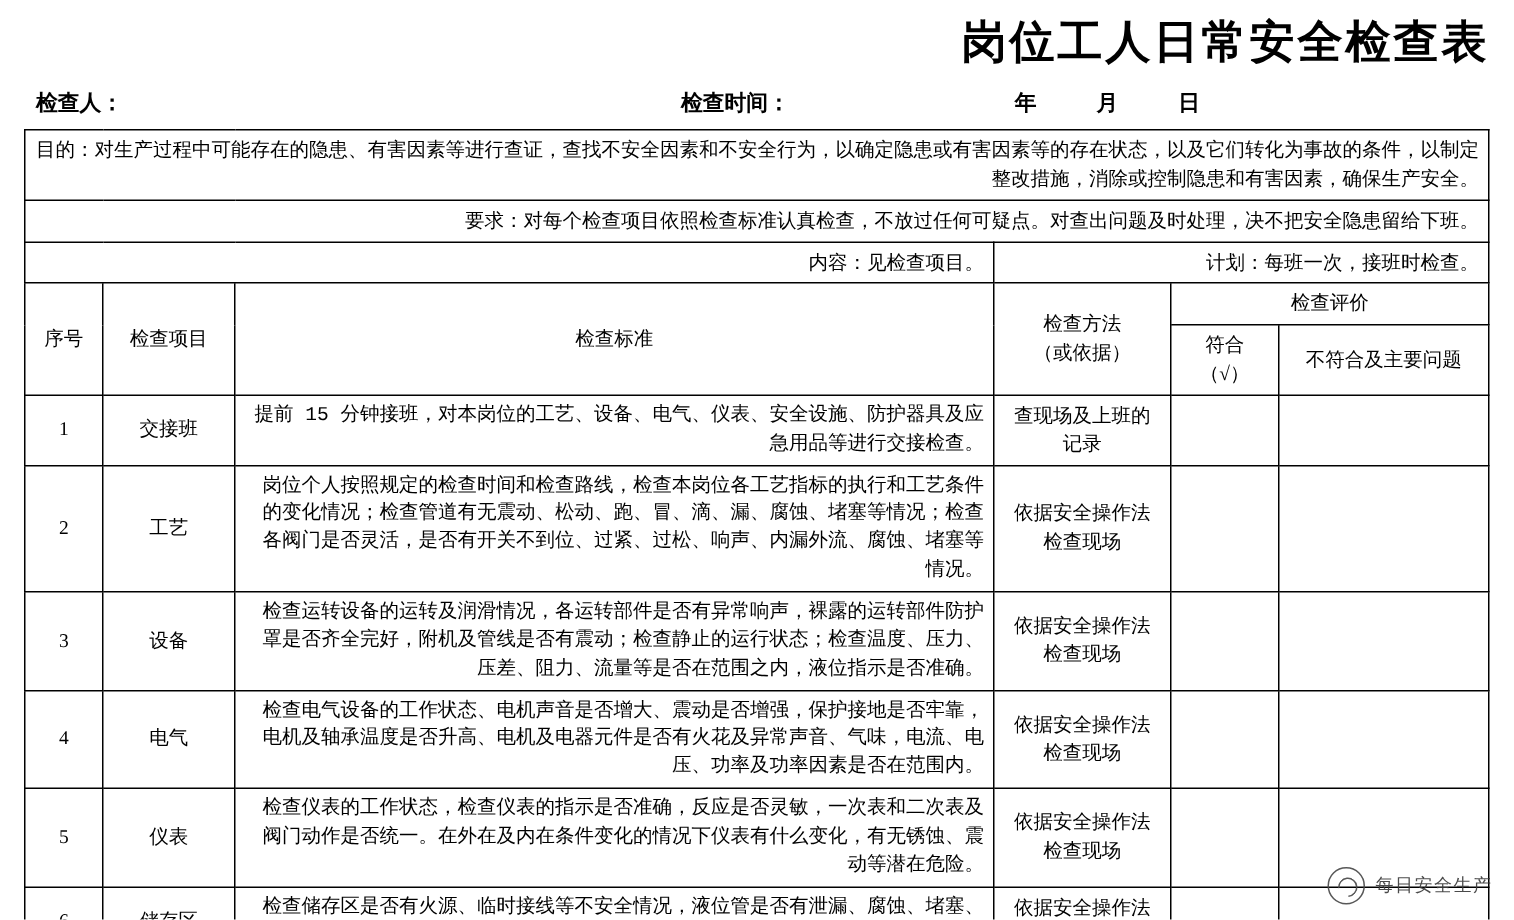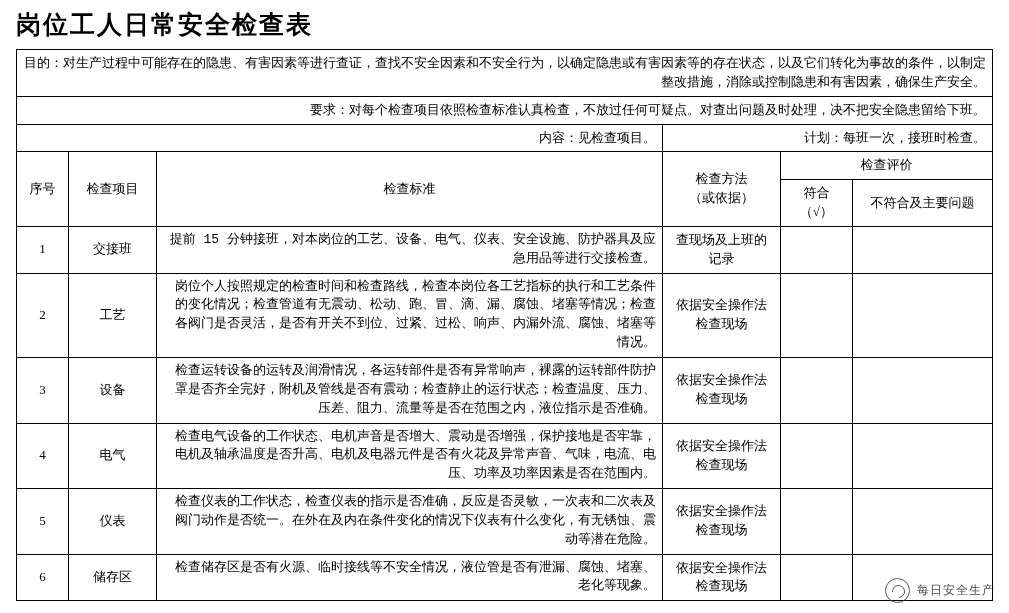--- a/index.html
+++ b/index.html
@@ -16,22 +16,22 @@
     overflow: hidden;
   }
   .page {
     width: 1009px;
     height: 613px;
     position: relative;
     box-sizing: border-box;
     padding: 0 16px;
   }
   .doc-title {
-    text-align: left;
-    font-size: 25px;
+    text-align: right;
+    font-size: 30px;
     font-weight: bold;
     letter-spacing: 2px;
     padding-top: 8px;
     padding-bottom: 8px;
     font-family: "Liberation Serif", "DejaVu Serif", serif;
   }
   .meta-row {
     display: flex;
     align-items: flex-end;
     font-size: 14.5px;
@@ -113,20 +113,29 @@
   }
   .wm-text { letter-spacing: 1px; }
 </style>
 </head>
 <body>
 
 <div class="page">
 
   <div class="doc-title">岗位工人日常安全检查表</div>
 
+  <div class="meta-row">
+    <div class="meta-inspector">检查人：</div>
+    <div class="meta-time">
+      <span class="lbl">检查时间：</span>
+      <span class="y">年</span>
+      <span class="m">月</span>
+      <span class="d">日</span>
+    </div>
+  </div>
 
   <table class="main">
     <colgroup>
       <col style="width:52px">
       <col style="width:88px">
       <col>
       <col style="width:118px">
       <col style="width:72px">
       <col style="width:140px">
     </colgroup>

